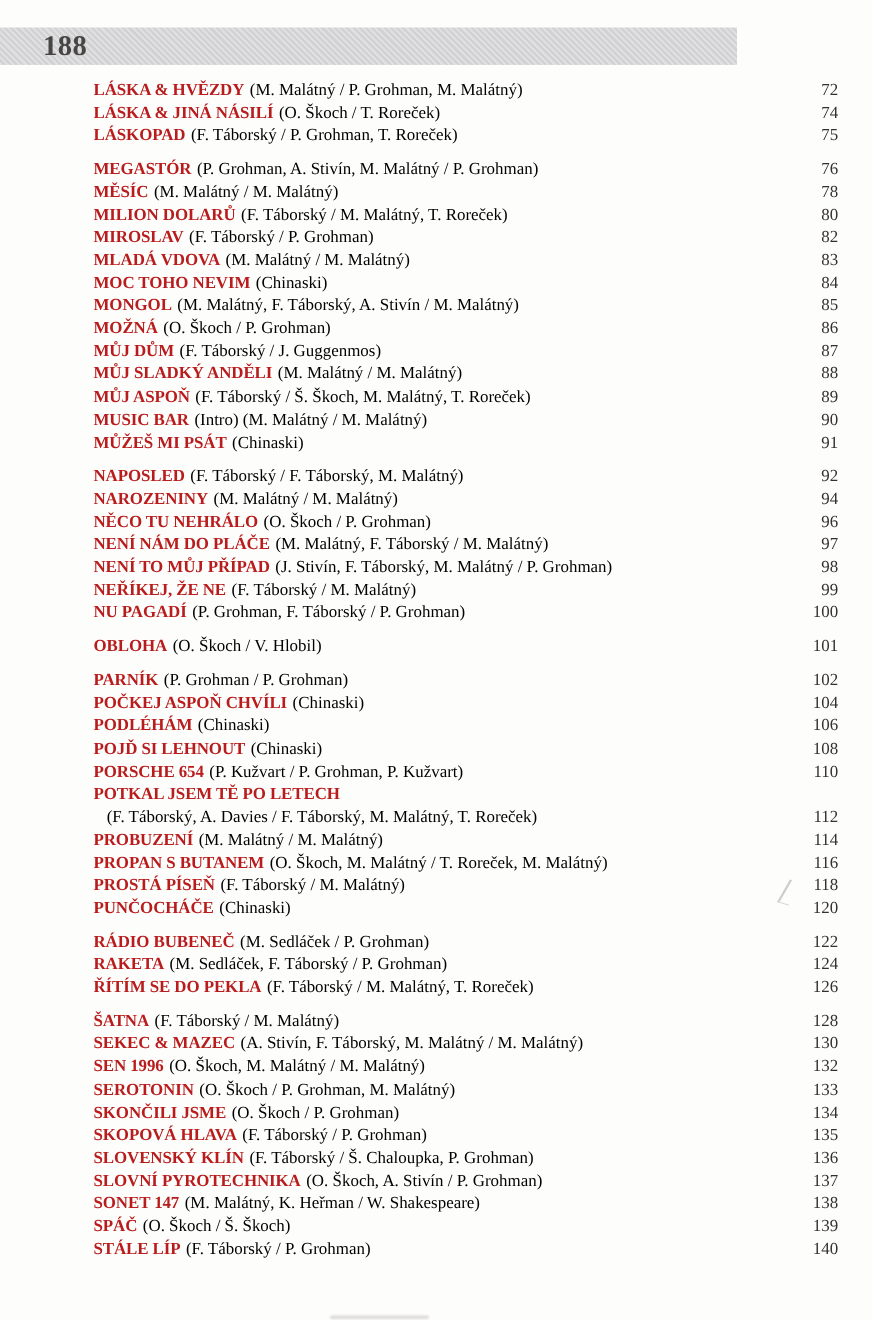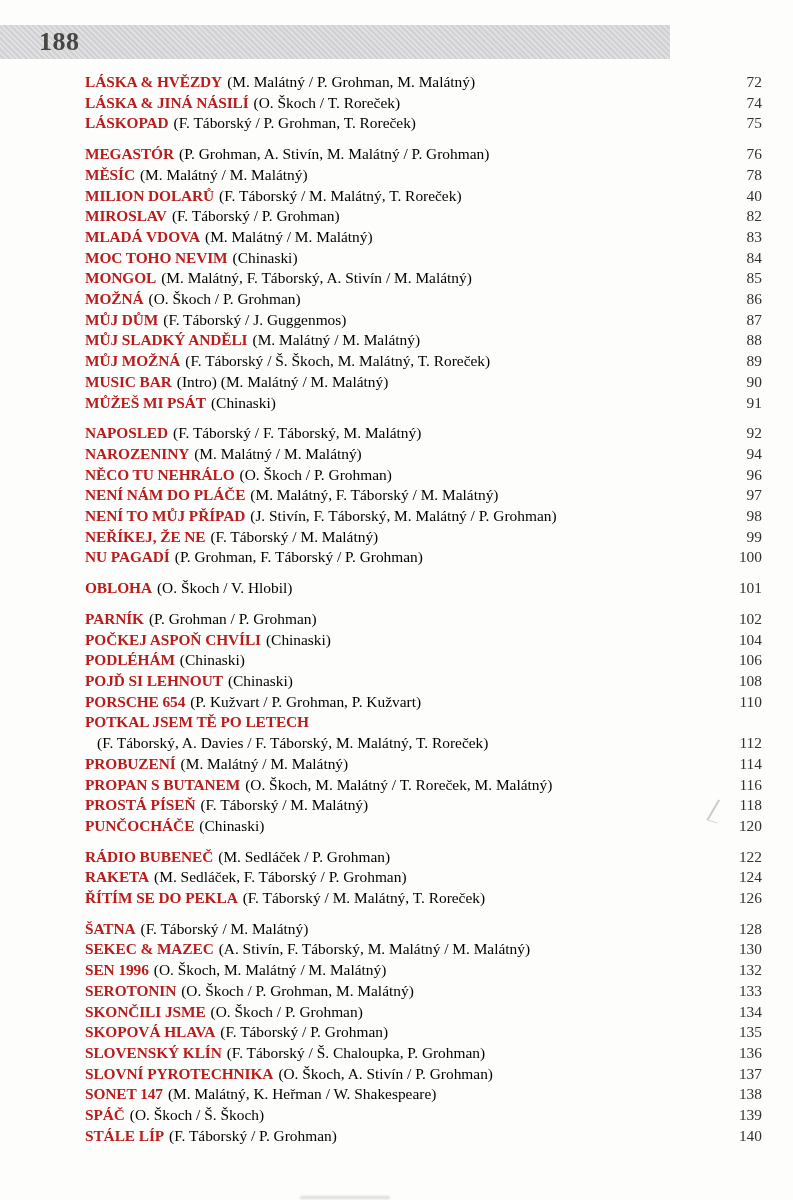--- a/index.html
+++ b/index.html
@@ -126,21 +126,21 @@
       <div class="row">
         <span class="left"><span class="title">MEGASTÓR</span><span class="credits">(P. Grohman, A. Stivín, M. Malátný / P. Grohman)</span></span>
         <span class="pageno">76</span>
       </div>
       <div class="row">
         <span class="left"><span class="title">MĚSÍC</span><span class="credits">(M. Malátný / M. Malátný)</span></span>
         <span class="pageno">78</span>
       </div>
       <div class="row">
         <span class="left"><span class="title">MILION DOLARŮ</span><span class="credits">(F. Táborský / M. Malátný, T. Roreček)</span></span>
-        <span class="pageno">40</span>
+        <span class="pageno">80</span>
       </div>
       <div class="row">
         <span class="left"><span class="title">MIROSLAV</span><span class="credits">(F. Táborský / P. Grohman)</span></span>
         <span class="pageno">82</span>
       </div>
       <div class="row">
         <span class="left"><span class="title">MLADÁ VDOVA</span><span class="credits">(M. Malátný / M. Malátný)</span></span>
         <span class="pageno">83</span>
       </div>
       <div class="row">
@@ -157,21 +157,21 @@
       </div>
       <div class="row">
         <span class="left"><span class="title">MŮJ DŮM</span><span class="credits">(F. Táborský / J. Guggenmos)</span></span>
         <span class="pageno">87</span>
       </div>
       <div class="row">
         <span class="left"><span class="title">MŮJ SLADKÝ ANDĚLI</span><span class="credits">(M. Malátný / M. Malátný)</span></span>
         <span class="pageno">88</span>
       </div>
       <div class="row">
-        <span class="left"><span class="title">MŮJ MOŽNÁ</span><span class="credits">(F. Táborský / Š. Škoch, M. Malátný, T. Roreček)</span></span>
+        <span class="left"><span class="title">MŮJ ASPOŇ</span><span class="credits">(F. Táborský / Š. Škoch, M. Malátný, T. Roreček)</span></span>
         <span class="pageno">89</span>
       </div>
       <div class="row">
         <span class="left"><span class="title">MUSIC BAR</span><span class="credits">(Intro) (M. Malátný / M. Malátný)</span></span>
         <span class="pageno">90</span>
       </div>
       <div class="row">
         <span class="left"><span class="title">MŮŽEŠ MI PSÁT</span><span class="credits">(Chinaski)</span></span>
         <span class="pageno">91</span>
       </div>

